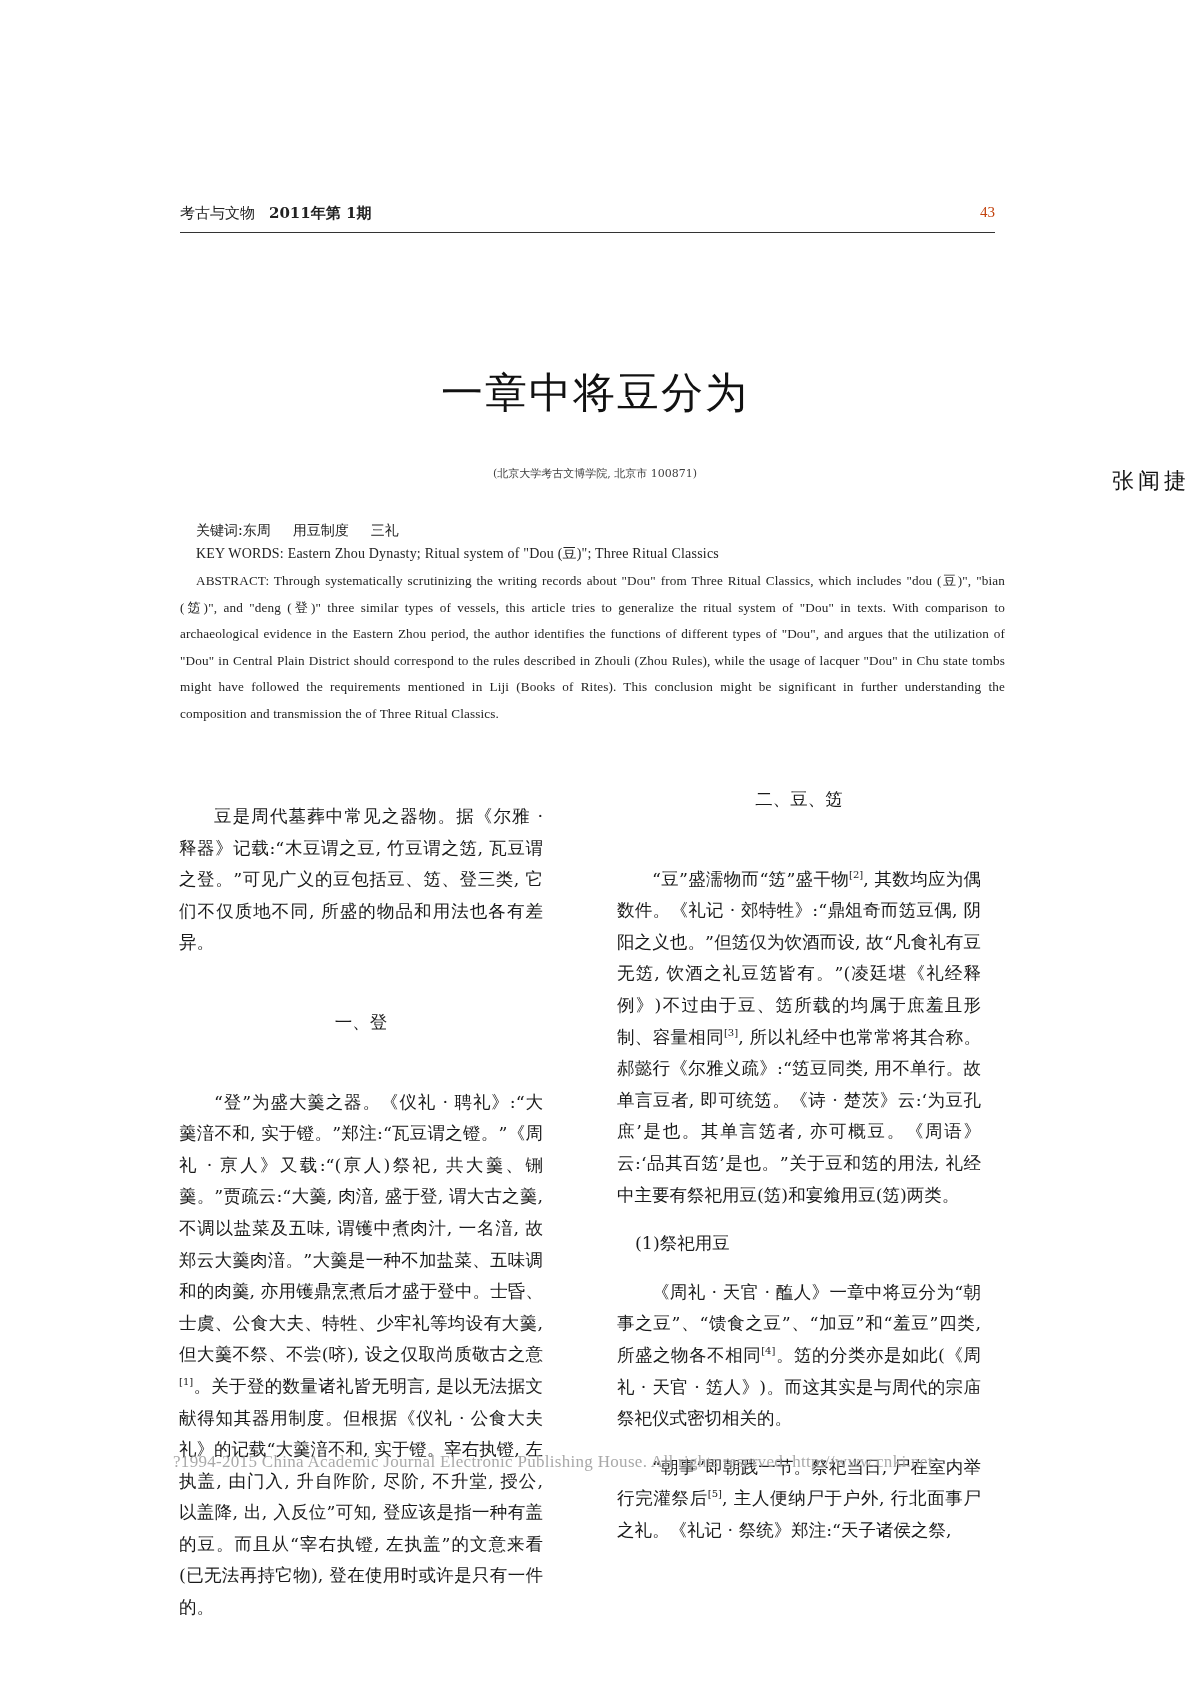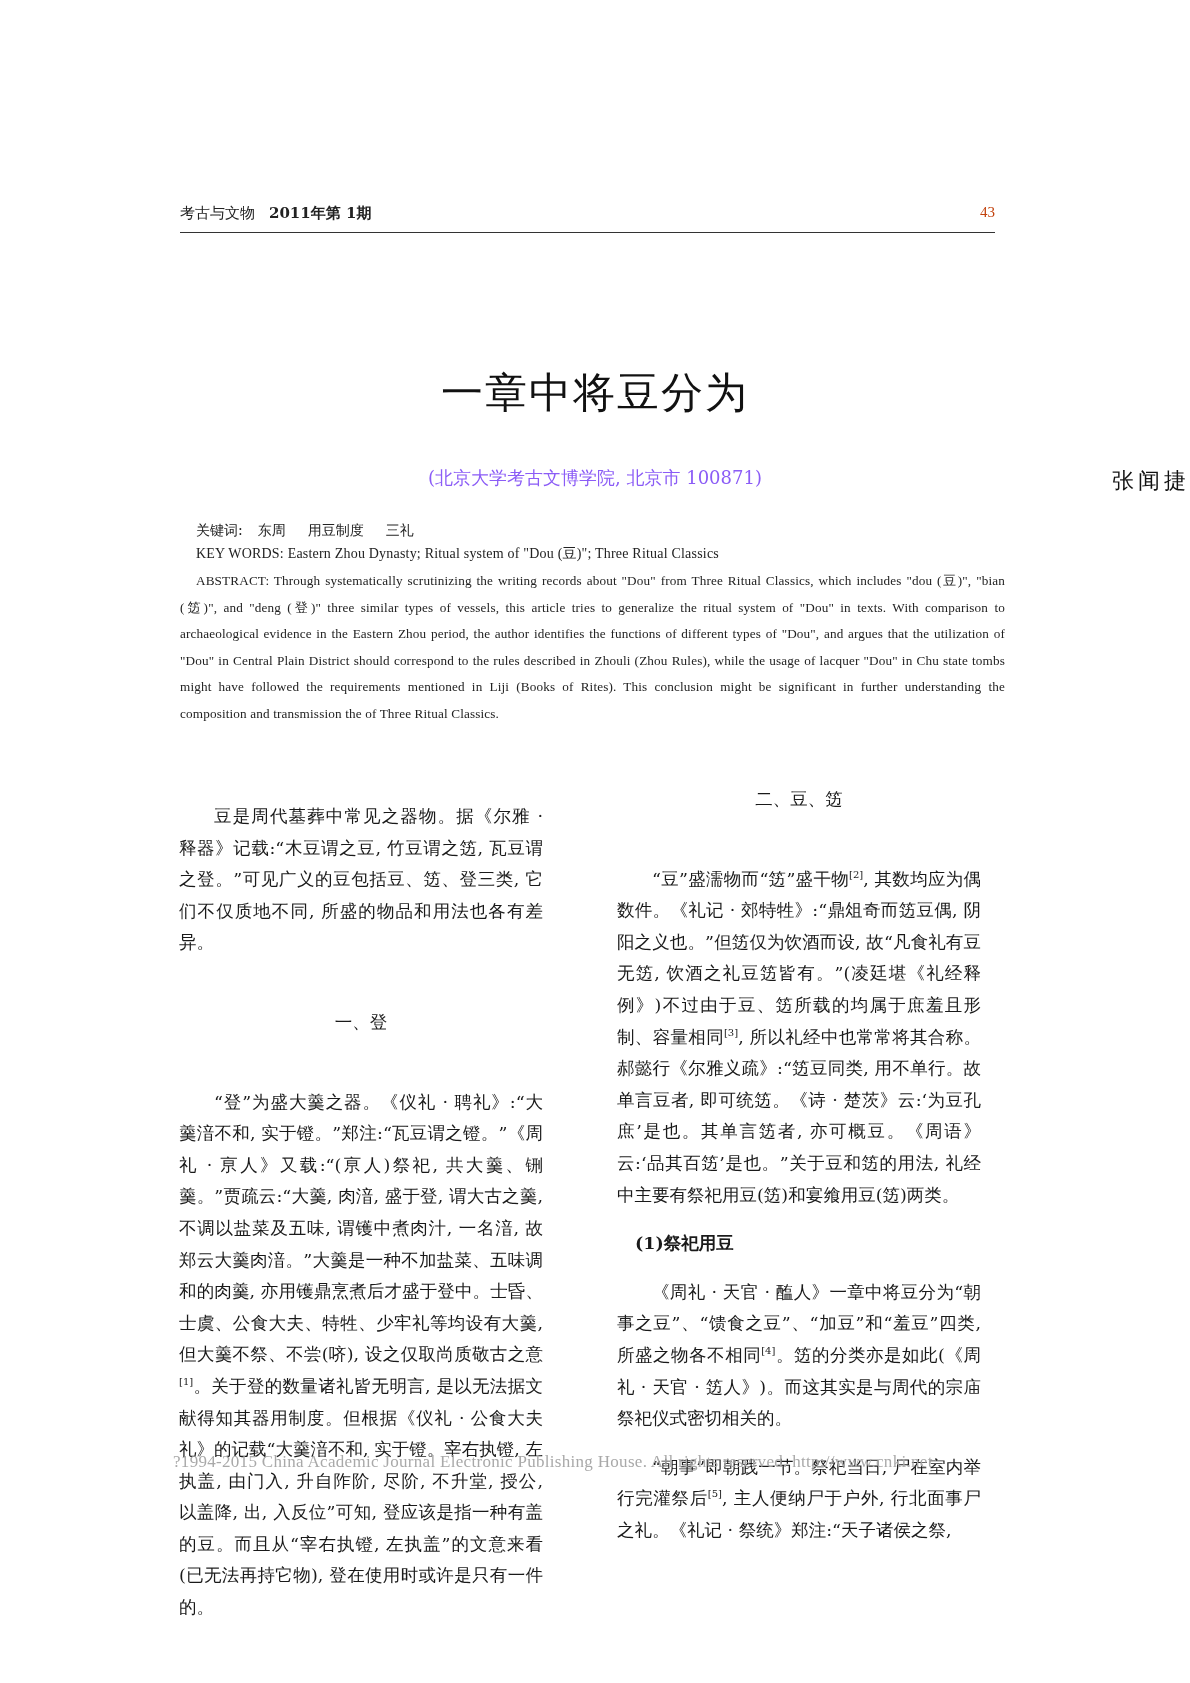--- a/index.html
+++ b/index.html
@@ -6,53 +6,53 @@
   body { width: 1190px; height: 1683px; position: relative; overflow: hidden; color: #1a1a1a; font-family: "DejaVu Serif", "Liberation Serif", serif; }
   .page { position: absolute; left: 0; top: 0; width: 1190px; height: 1195px; }
 
   .header { position: absolute; left: 180px; top: 202px; width: 815px; height: 30px; border-bottom: 1.5px solid #333; }
   .header .journal { position: absolute; left: 0; top: 2px; font-size: 15px; color: #222; }
   .header .journal .issue { font-weight: bold; margin-left: 14px; }
   .header .pageno { position: absolute; right: 0; top: 2px; font-size: 15px; font-family: "Liberation Serif", serif; color: #c2410c; }
 
   .title { position: absolute; left: 0; width: 1190px; top: 365px; text-align: center; font-size: 42px; letter-spacing: 2px; color: #111; }
   .author { position: absolute; left: 0; width: 1190px; top: 434px; text-align: right; font-size: 22px; letter-spacing: 4px; color: #111; margin-top: 32px; }
-  .affil { position: absolute; left: 0; width: 1190px; top: 466px; text-align: center; font-size: 18px; color: #8b5cf6; }
+  .affil { position: absolute; left: 0; width: 1190px; top: 466px; text-align: center; font-size: 11px; color: #404040; }
 
   .keywords-cn { position: absolute; left: 196px; top: 522px; font-size: 14px; color: #222; }
   .keywords-cn span { margin-right: 22px; }
   .keywords-en { position: absolute; left: 196px; top: 545px; font-size: 14px; font-family: Liberation Serif, serif; color: #222; letter-spacing: 0.2px; }
   .abstract { position: absolute; left: 180px; top: 568px; width: 825px; font-size: 13.2px; line-height: 26.5px; font-family: "Liberation Serif", serif; color: #222; text-align: justify; text-indent: 16px; letter-spacing: 0.15px; }
 
   .col { position: absolute; top: 784px; width: 398px; font-size: 17.5px; line-height: 31.6px; color: #1a1a1a; text-align: justify; }
   .col.left { left: 162px; }
   .col.right { left: 600px; }
   .col p { margin: 17px; text-indent: 2em; }
   .col h2 { margin: 0; font-weight: normal; font-size: 17.5px; text-align: center; }
-  .col .sub { text-indent: 2em; font-weight: bold; }
+  .col .sub { text-indent: 2em; }
   sup { font-size: 10px; vertical-align: super; line-height: 0; }
 
   .footer { position: absolute; left: 173px; top: 1452px; width: 880px; font-size: 17px; color: #a9a9a9; font-family: "Liberation Serif", serif; white-space: nowrap; letter-spacing: 0.3px; }
 </style>
 </head>
 <body>
 
 <div class="page">
 
   <div class="header">
     <span class="journal"><span>考古与文物</span><span class="issue">2011年第 1期</span></span>
     <span class="pageno">43</span>
   </div>
 
   <div class="title">一章中将豆分为</div>
   <div class="author">张闻捷</div>
   <div class="affil">(北京大学考古文博学院,   北京市   100871)</div>
 
   <div class="keywords-cn">
-    <span style="margin-right:15px">关键词:</span><span>东周</span><span>用豆制度</span><span>三礼</span>
+    <span style="margin-right:0">关键词:</span><span>东周</span><span>用豆制度</span><span>三礼</span>
   </div>
   <div class="keywords-en">KEY WORDS: Eastern Zhou Dynasty;  Ritual system of "Dou (豆)";  Three Ritual Classics</div>
   <div class="abstract">ABSTRACT:  Through systematically scrutinizing the writing records about "Dou" from Three Ritual Classics, which includes "dou (豆)", "bian (笾)", and "deng (登)" three similar types of vessels, this article tries to generalize the ritual system of "Dou" in texts. With comparison to archaeological evidence in the Eastern Zhou period, the author identifies the functions of different types of "Dou", and argues that the utilization of "Dou" in Central Plain District should correspond to the rules described in Zhouli (Zhou Rules), while the usage of lacquer "Dou" in Chu state tombs might have followed the requirements mentioned in Liji (Books of Rites). This conclusion might be significant in further understanding the composition and transmission the of Three Ritual Classics.</div>
 
   <div class="col left">
     <p>豆是周代墓葬中常见之器物。据《尔雅 · 释器》记载:“木豆谓之豆, 竹豆谓之笾, 瓦豆谓之登。”可见广义的豆包括豆、笾、登三类, 它们不仅质地不同, 所盛的物品和用法也各有差异。</p>
     <div style="height:31px"></div>
     <h2>一、登</h2>
     <div style="height:31px"></div>
     <p><span>“登”为盛大羹之器。《仪礼 · 聘礼》:“大羹湆不和, 实于镫。”郑注:“瓦豆谓之镫。”《周礼 · 亰人》又载:“(亰人)祭祀, 共大羹、铏羹。”贾疏云:“大羹, 肉湆, 盛于登, 谓大古之羹, 不调以盐菜及五味, 谓镬中煮肉汁, 一名湆, 故郑云大羹肉湆。”大羹是一种不加盐菜、五味调和的肉羹, 亦用镬鼎烹煮后才盛于登中。士昏、士虞、公食大夫、特牲、少牢礼等均设有大羹, 但大羹不祭、不尝(哜), 设之仅取尚质敬古之意</span><sup>[1]</sup><span>。关于登的数量诸礼皆无明言, 是以无法据文献得知其器用制度。但根据《仪礼 · 公食大夫礼》的记载“大羹湆不和, 实于镫。宰右执镫, 左执盖, 由门入, 升自阼阶, 尽阶, 不升堂, 授公, 以盖降, 出, 入反位”可知, 登应该是指一种有盖的豆。而且从“宰右执镫, 左执盖”的文意来看(已无法再持它物), 登在使用时或许是只有一件的。</span></p>

